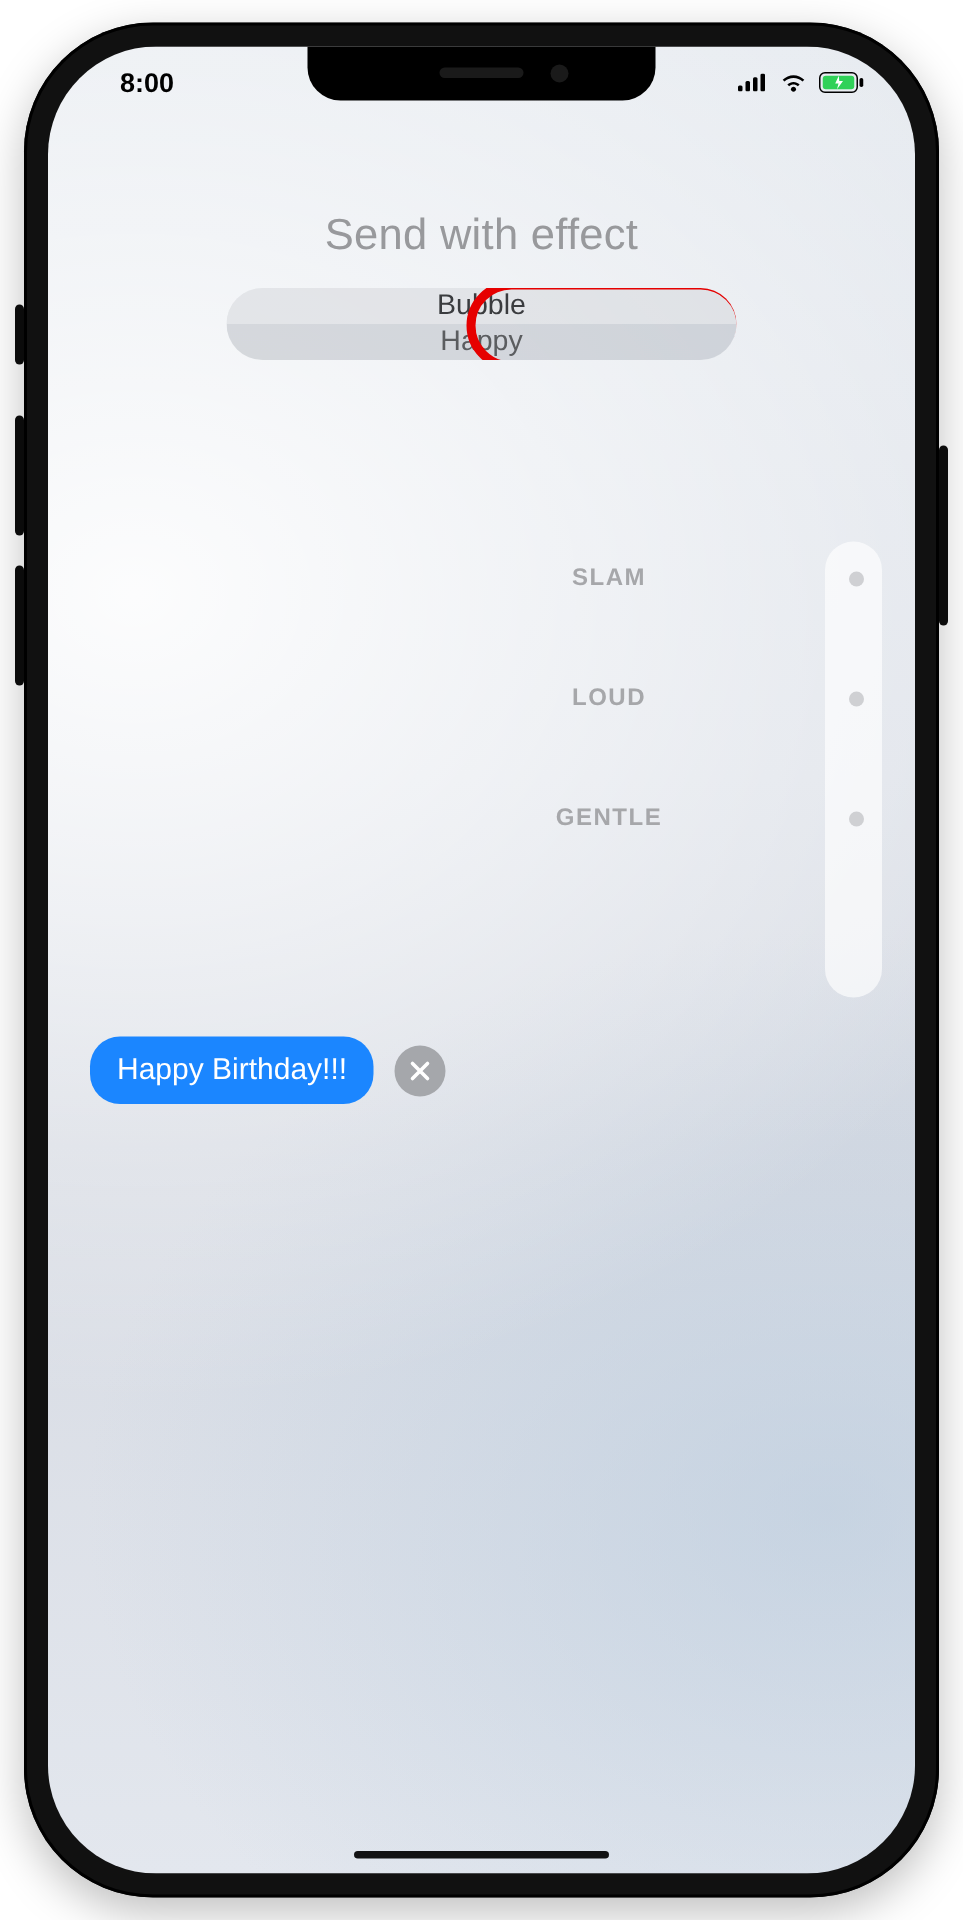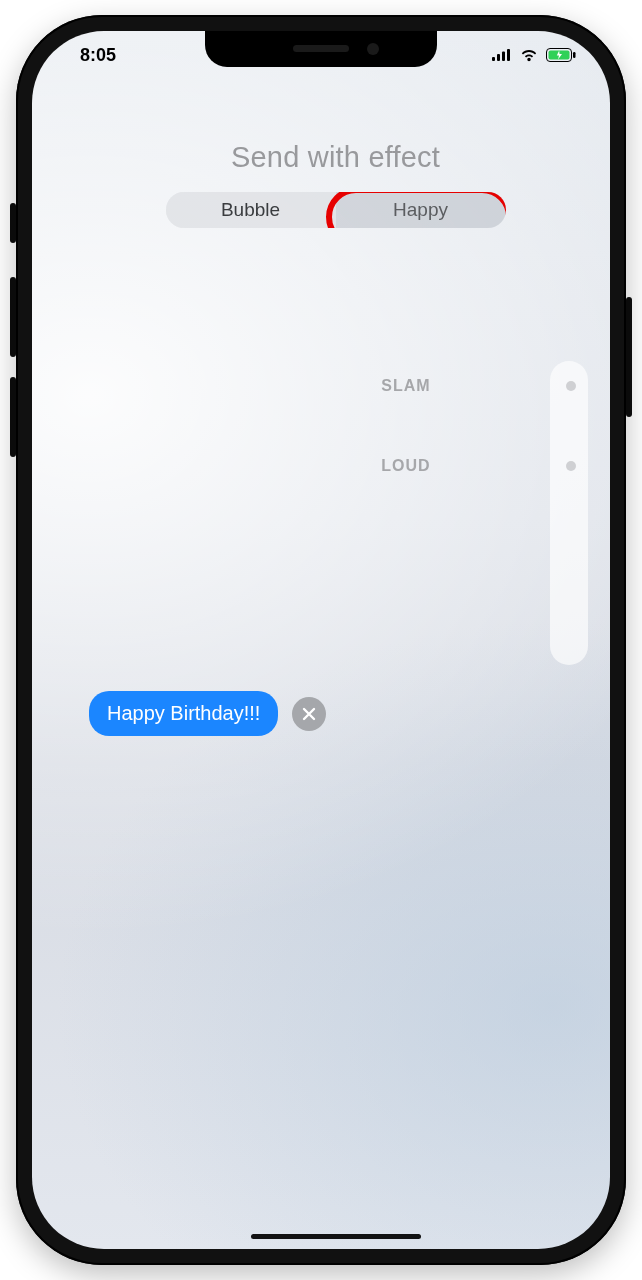--- a/index.html
+++ b/index.html
@@ -52,28 +52,28 @@
     .status-bar {
       position:absolute; top:0; left:0; right:0; height:48px; z-index:10;
       display:flex; align-items:center; justify-content:space-between;
       padding:0 28px; color:#000; font-weight:600; font-size:18px;
     }
     .status-left { padding-left:20px; }
     .status-right { display:flex; align-items:center; gap:8px; padding-right:6px; }
     .status-right svg { display:block; }
 
     
-    .content { position:relative; padding:110px 28px 0; height:100%;margin-left:29px; }
+    .content { position:relative; padding:110px 28px 0; height:100%; }
     .title { text-align:center; color:#98999c; font-size:29px; letter-spacing:.2px; font-weight:400; }
 
     .seg {
-      margin:18px auto 0; width:340px; height:36px;
+      margin:18px auto 0; width:340px; height:48px;
       border-radius:24px; background:rgba(155,160,170,.35);
       backdrop-filter:saturate(120%);
-      display:flex; overflow:hidden; position:relative;
+      display:flex; overflow:hidden; position:relative;flex-direction:column;
     }
     .seg .seg-item {
       flex:1; display:flex; align-items:center; justify-content:center;
       color:#5b5d60; font-size:19px; font-weight:400;
       cursor:pointer; user-select:none;
     }
     .seg .seg-item.selected { background:rgba(255,255,255,.35); color:#3a3c3f; }
 
     .annotate-ring {
       position:absolute; width:186px; height:60px; border:6px solid #e60000;
@@ -117,21 +117,21 @@
   <div class="side-btn sb-left-3"></div>
   <div class="side-btn sb-right"></div>
 
   <div class="screen-wrap">
     <div class="notch">
       <div class="speaker"></div>
       <div class="camera"></div>
     </div>
 
     <div class="status-bar">
-      <div class="status-left">8:05</div>
+      <div class="status-left">8:00</div>
       <div class="status-right">
         <span>
           <svg width="20" height="12" viewBox="0 0 20 12" fill="none">
             <rect x="0" y="8" width="3" height="4" rx="1" fill="#000"></rect>
             <rect x="5" y="5" width="3" height="7" rx="1" fill="#000"></rect>
             <rect x="10" y="2.5" width="3" height="9.5" rx="1" fill="#000"></rect>
             <rect x="15" y="0" width="3" height="12" rx="1" fill="#000"></rect>
           </svg>
         </span>
         <span>
@@ -165,20 +165,24 @@
       <div class="effects-well"></div>
       <div class="effects">
         <div class="effect-row" style="top:16px">
           <span class="effect-label">SLAM</span>
           <span class="effect-dot"></span>
         </div>
         <div class="effect-row" style="top:96px">
           <span class="effect-label">LOUD</span>
           <span class="effect-dot"></span>
         </div>
+        <div class="effect-row" style="top:176px">
+          <span class="effect-label">GENTLE</span>
+          <span class="effect-dot"></span>
+        </div>
       </div>
 
       <div class="message-row">
         <span class="bubble">Happy Birthday!!!</span>
         <span class="close-btn">
           <span>
             <svg width="16" height="16" viewBox="0 0 16 16">
               <path d="M3 3 L13 13 M13 3 L3 13" stroke="#fff" stroke-width="2.4" stroke-linecap="round"></path>
             </svg>
           </span>

